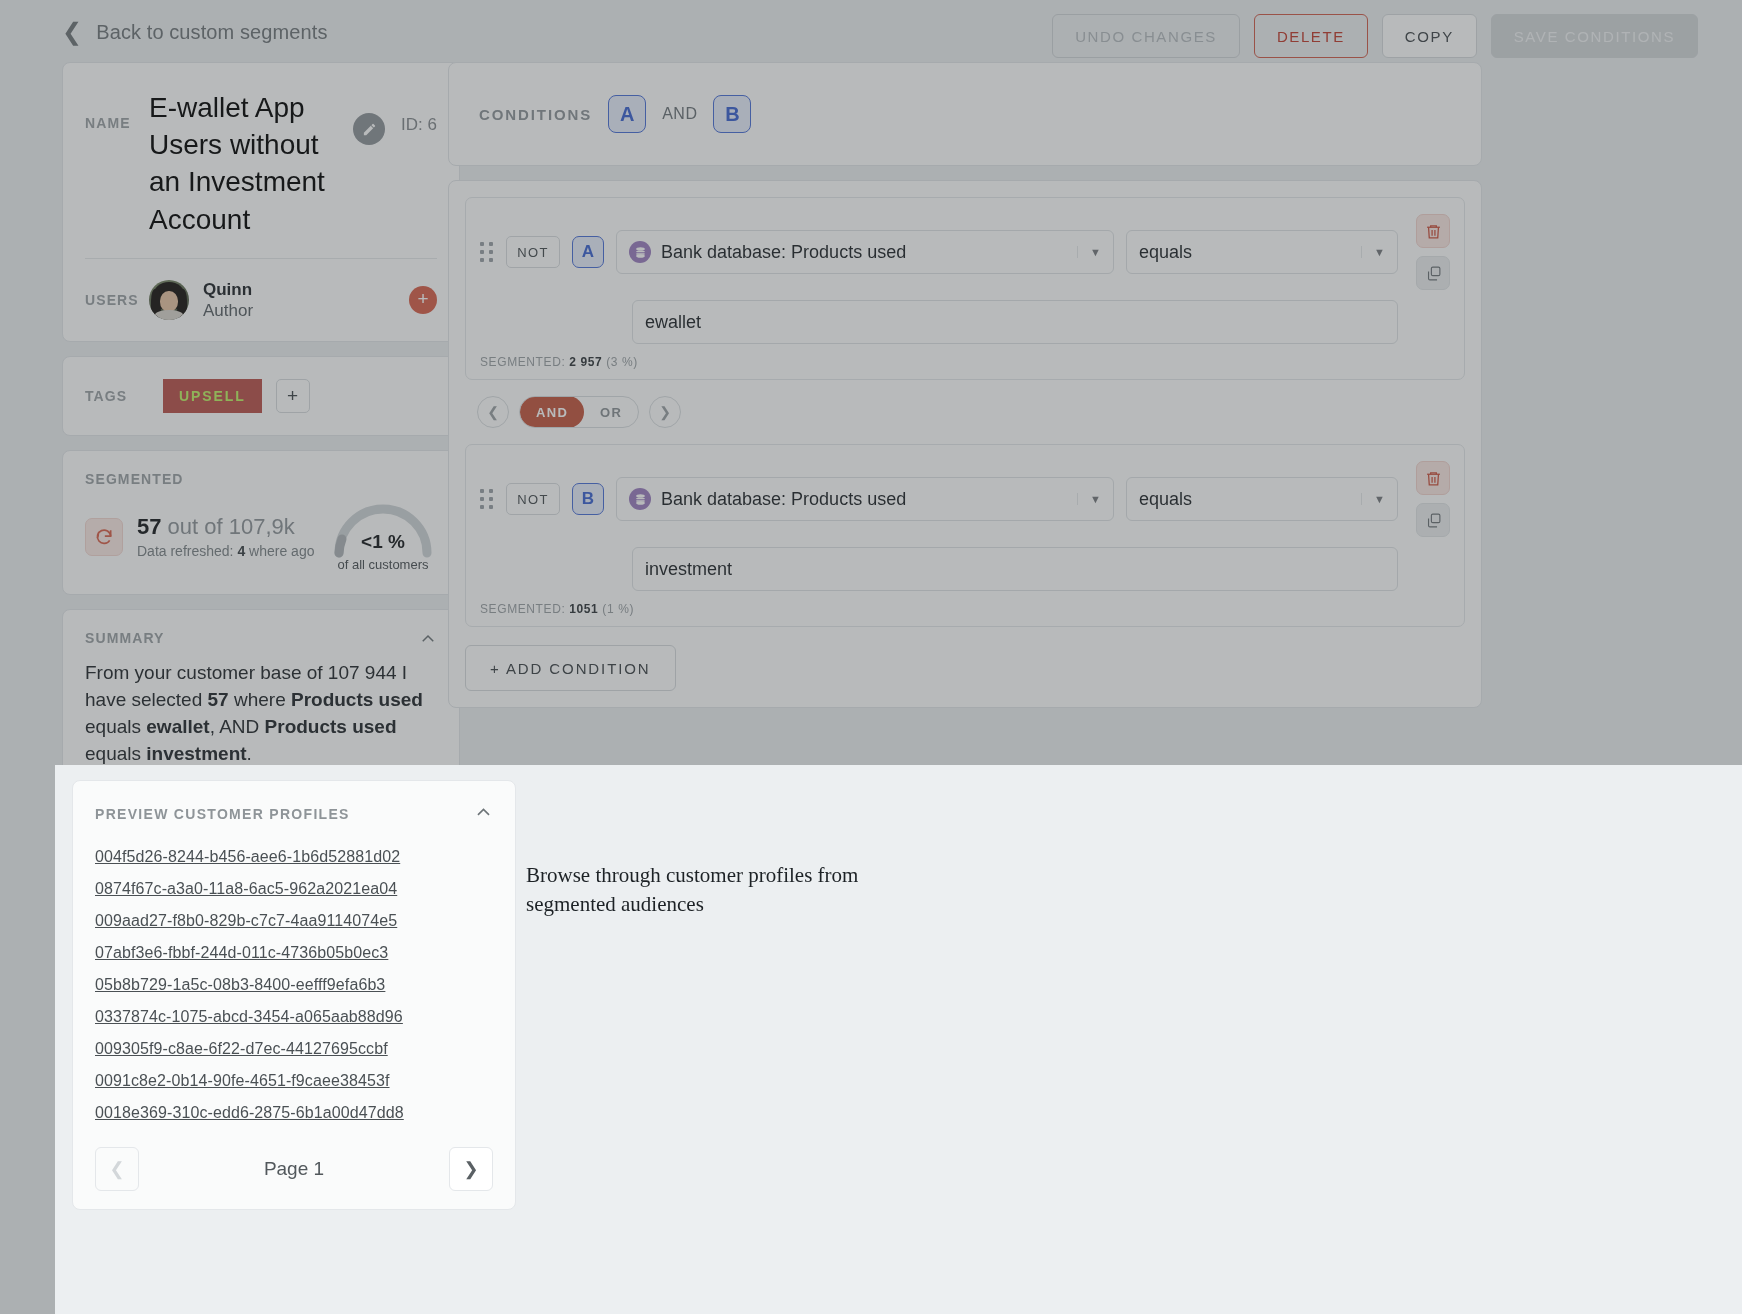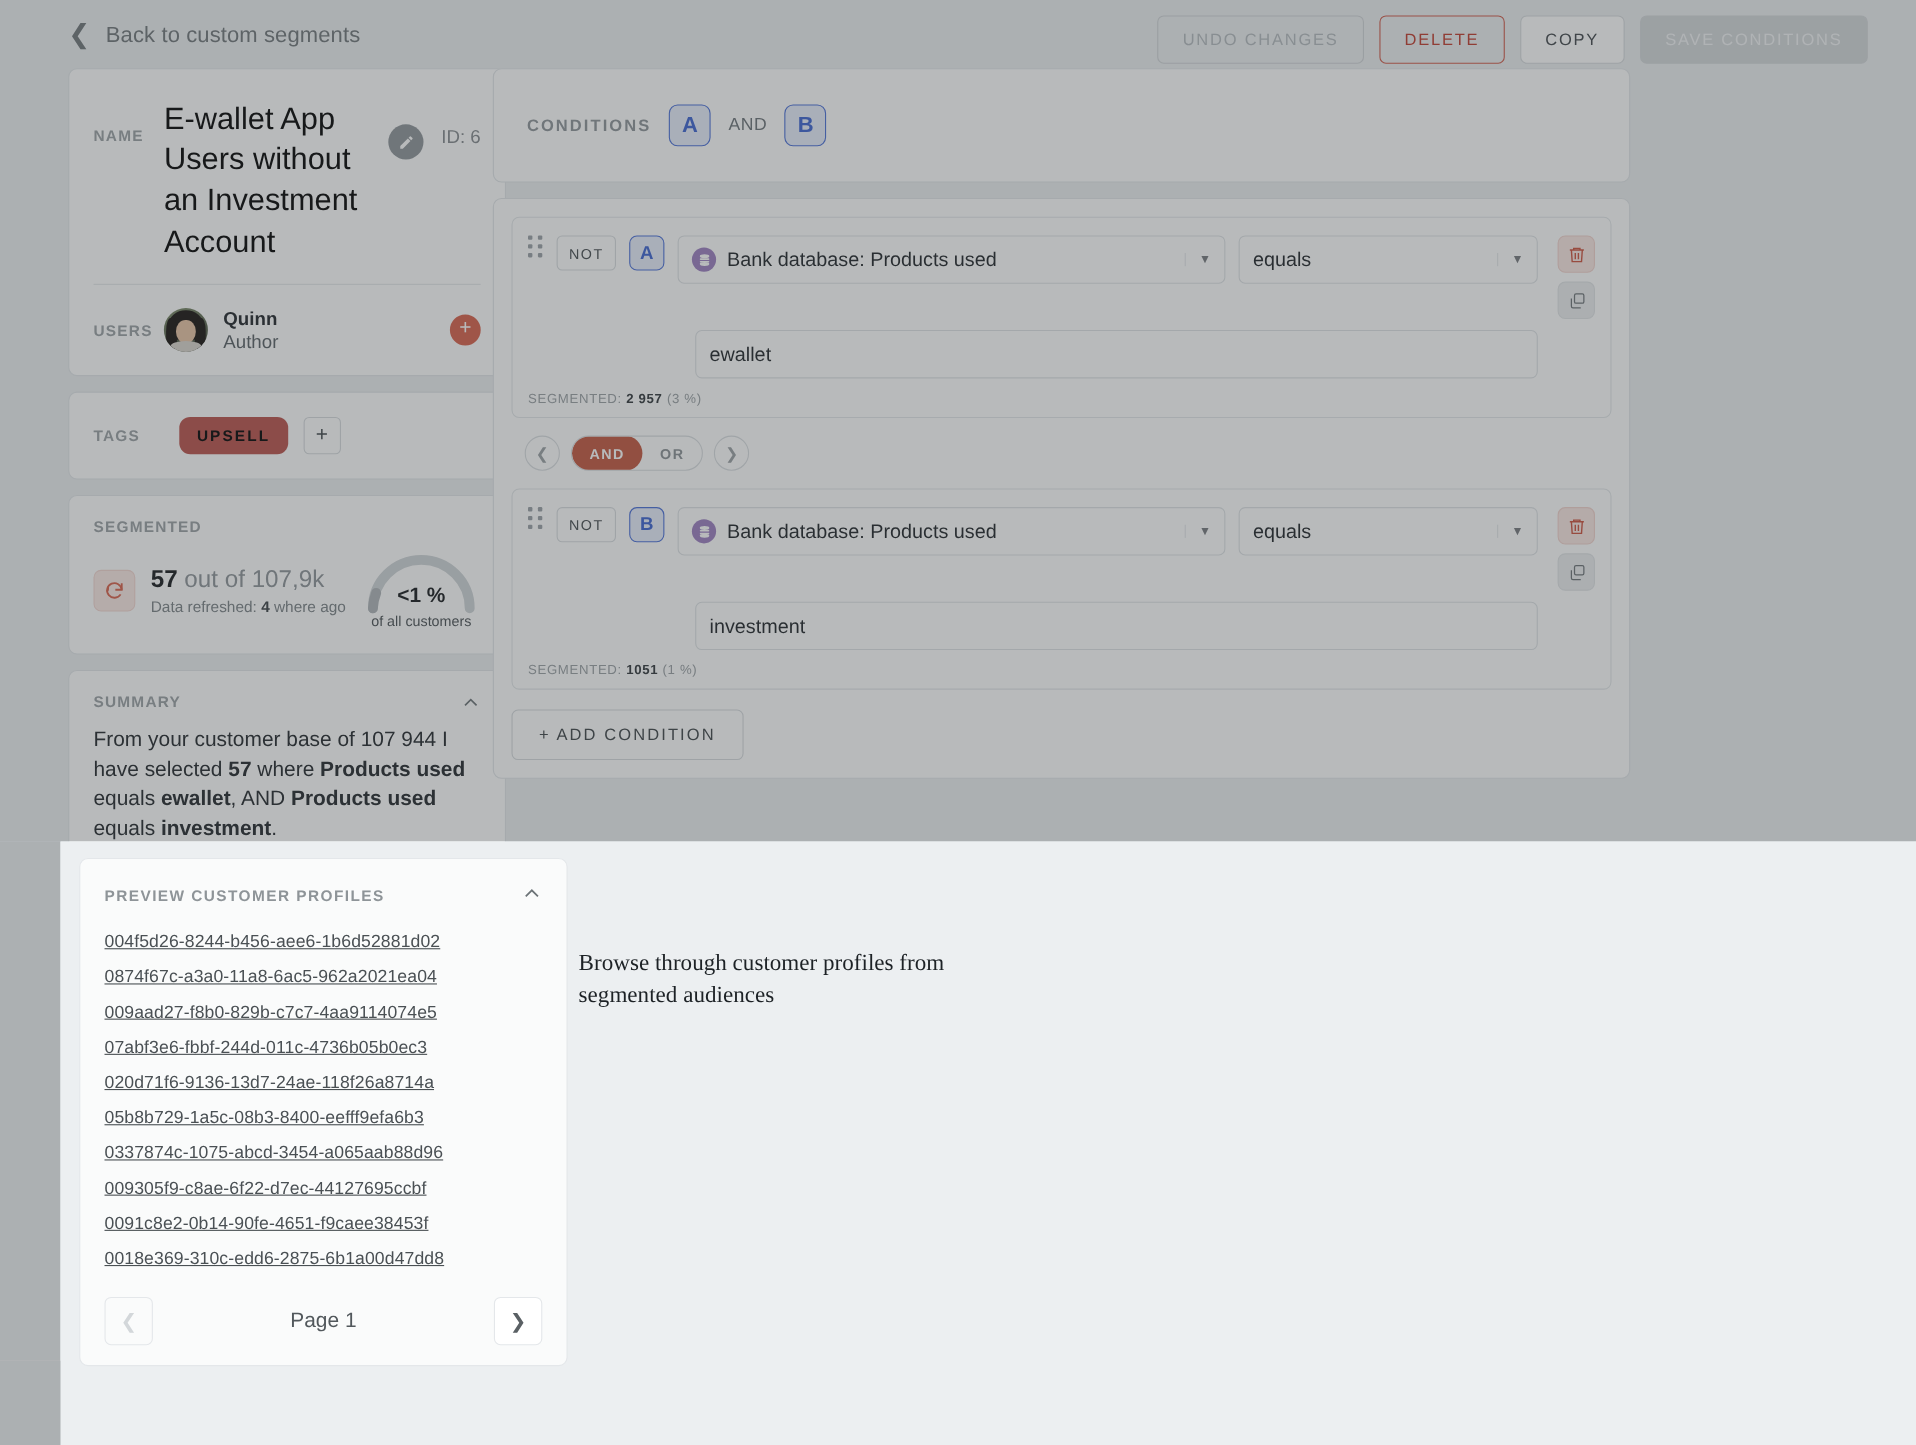--- a/index.html
+++ b/index.html
@@ -90,22 +90,22 @@
   .plus-circle {
     margin-left: auto; width: 28px; height: 28px; border-radius: 50%;
     background: #d8604a; color: #fff; font-size: 19px; line-height: 26px;
     text-align: center; cursor: pointer; font-weight: 400;
   }
 
   
   .tags-row { display: flex; align-items: center; padding: 22px; gap: 14px; }
   .tags-row .lbl { padding-top: 0; }
   .tag {
-    background: #b9514b; color: #000000; font-size: 14px; font-weight: 700;
-    letter-spacing: 1.9px; padding: 9px 16px; border-radius: 10px; cursor:pointer;text-align:right;
+    background: #b9514b; color: #bef264; font-size: 14px; font-weight: 700;
+    letter-spacing: 1.9px; padding: 9px 16px; border-radius: 0; cursor:pointer;text-align:right;
   }
   .tag-add {
     width: 34px; height: 34px; border: 1px solid #d7dbde; border-radius: 5px;
     display: flex; align-items: center; justify-content: center;
     font-size: 19px; color: #3f4549; cursor: pointer; background:#fff;
   }
 
   
   .segcard { padding: 20px 22px 22px 22px; }
   .sec-title {
@@ -161,21 +161,21 @@
   .and-txt { font-size: 16px; color: #6b7277; font-weight: 500; letter-spacing:.5px;}
 
   .cond-body {
     background: #fff; border: 1px solid #e2e6e9; border-radius: 8px;
     margin-top: 14px; padding: 16px;
   }
   .cond-block {
     border: 1px solid #e4e8ea; border-radius: 7px; background: #fff;
     padding: 16px 14px 10px 14px; position: relative;
   }
-  .cond-line { display: flex; align-items: flex-start; gap: 12px; }
+  .cond-line { display: flex; align-items: center; gap: 12px; }
   .drag-dots { display:grid; grid-template-columns: 5px 5px; gap:4px; flex:0 0 14px; cursor: grab; }
   .drag-dots i { width:4px; height:4px; background:#9aa1a6; border-radius:1px; display:block;}
   .not-btn {
     border: 1px solid #d9dde0; border-radius: 5px; height: 32px; min-width: 54px;
     display:flex; align-items:center; justify-content:center;
     font-size: 13px; letter-spacing: 1.4px; color: #464c50; font-weight:500; cursor:pointer; background:#fff;
   }
   .ab-btn {
     border: 1px solid #4a6fd8; border-radius: 7px; width: 32px; height: 32px;
     background: #e8eefc; color: #3c63d2; font-weight: 700; font-size: 17px;
@@ -542,21 +542,20 @@
           <svg viewBox="0 0 24 24">
               <polyline points="5 15 12 8 19 15"></polyline>
             </svg>
         </span>
       </div>
       <div class="prev-list" id="profile-list">
           <a>004f5d26-8244-b456-aee6-1b6d52881d02</a>
           <a>0874f67c-a3a0-11a8-6ac5-962a2021ea04</a>
           <a>009aad27-f8b0-829b-c7c7-4aa9114074e5</a>
           <a>07abf3e6-fbbf-244d-011c-4736b05b0ec3</a>
-          <a>020d71f6-9136-13d7-24ae-118f26a8714a</a>
           <a>05b8b729-1a5c-08b3-8400-eefff9efa6b3</a>
           <a>0337874c-1075-abcd-3454-a065aab88d96</a>
           <a>009305f9-c8ae-6f22-d7ec-44127695ccbf</a>
           <a>0091c8e2-0b14-90fe-4651-f9caee38453f</a>
           <a>0018e369-310c-edd6-2875-6b1a00d47dd8</a>
         </div>
       <div class="pager">
         <div class="pg-btn disabled">
           <span>❮</span>
         </div>

